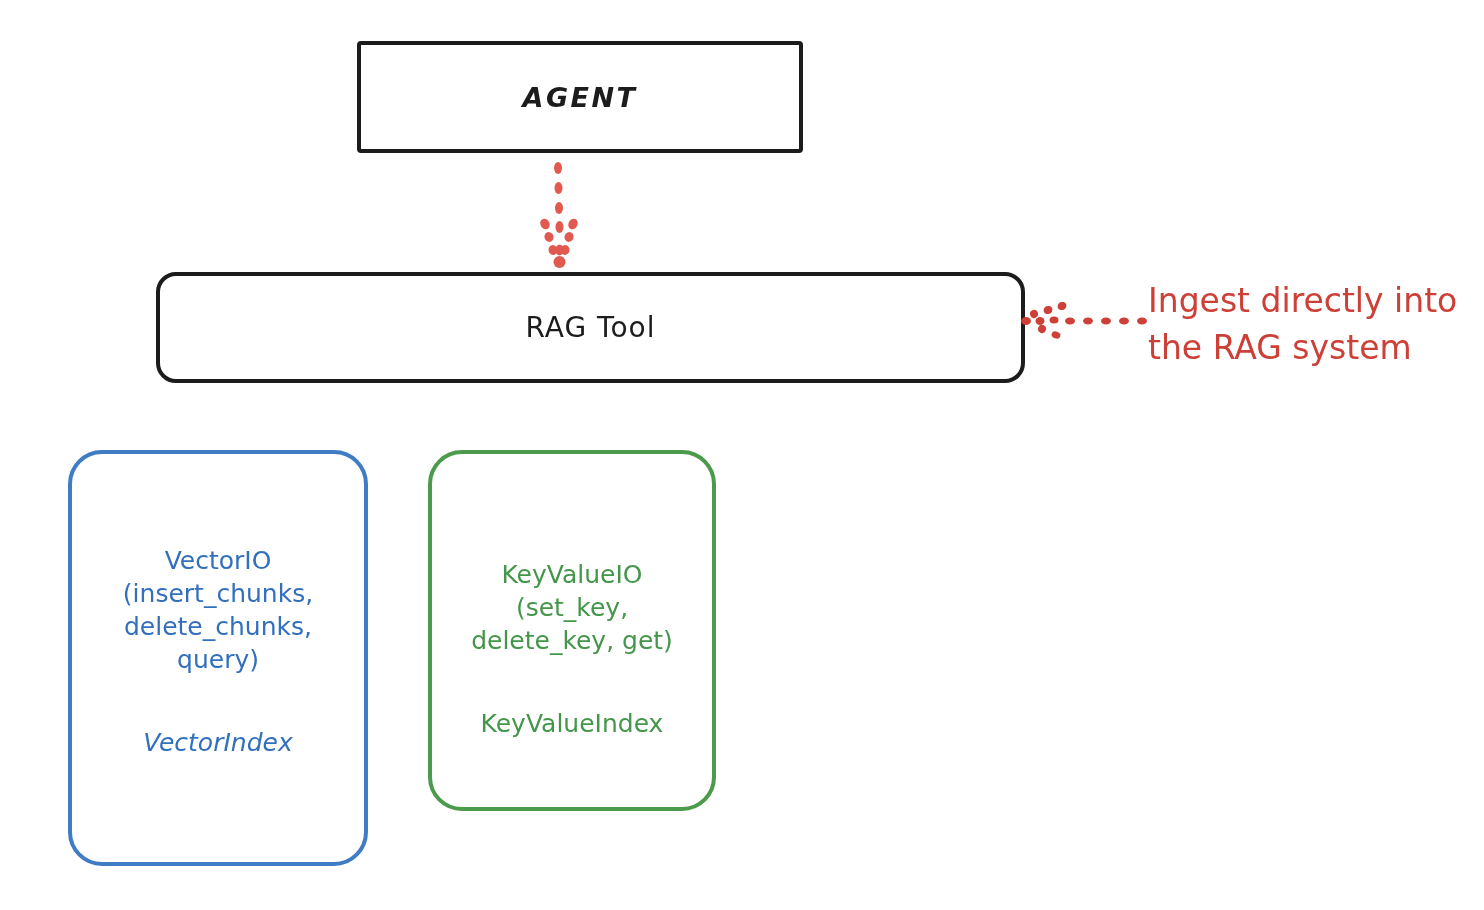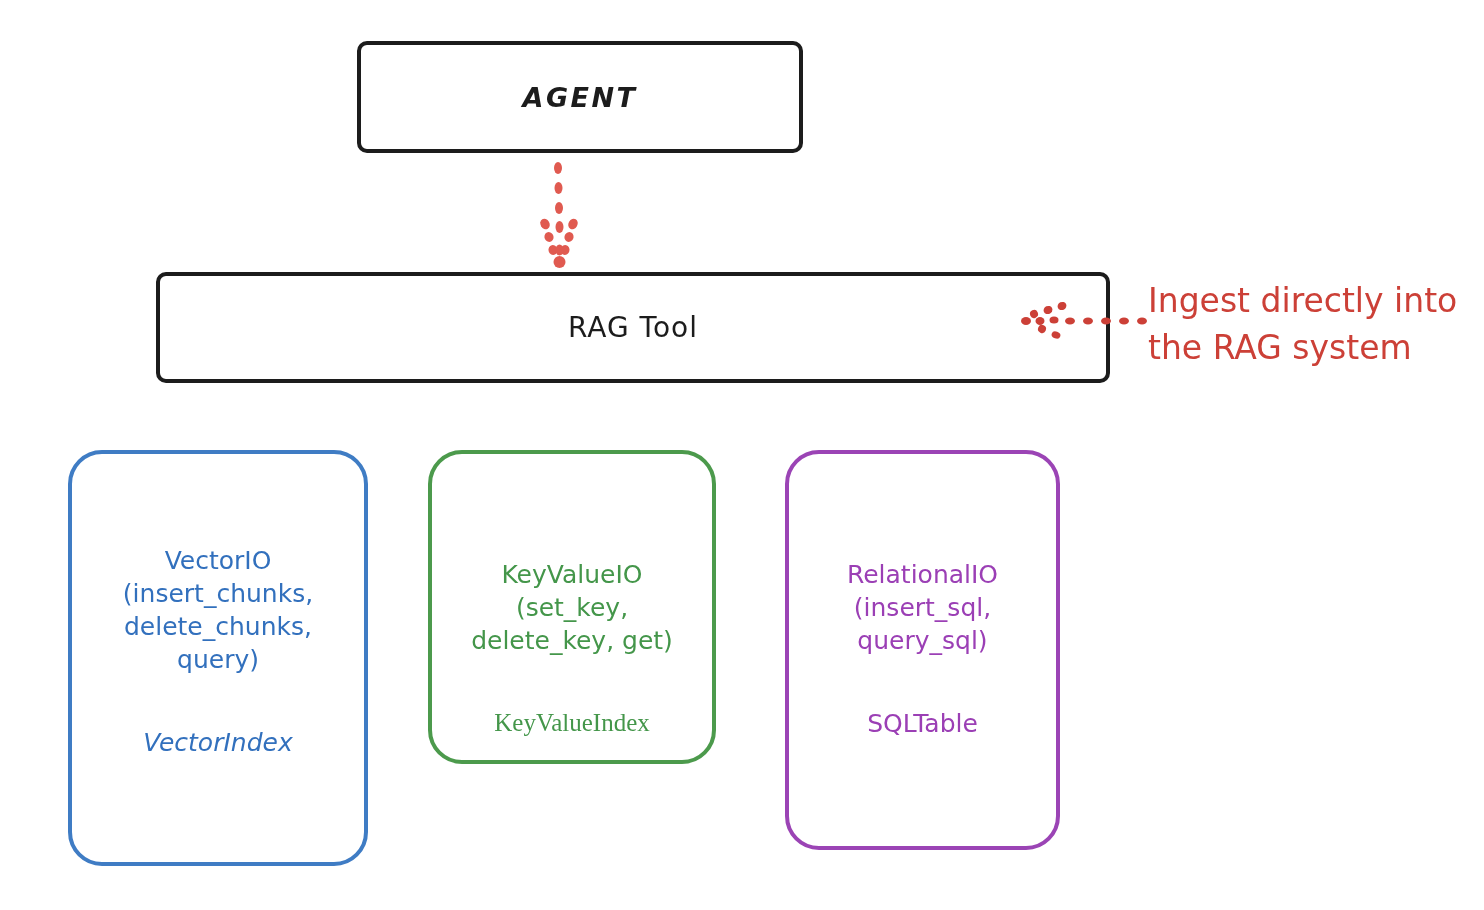--- a/index.html
+++ b/index.html
@@ -21,21 +21,21 @@
     position: absolute;
     box-sizing: border-box;
     background: #ffffff;
     display: flex;
     align-items: center;
     justify-content: center;
     text-align: center;
   }
   .node-dark {
     border: 4px solid #1c1c1c;
-    border-radius: 10px;
+    border-radius: 4px;
     color: #1c1c1c;
   }
   .node-label {
     font-family: "DejaVu Sans", sans-serif;
     letter-spacing: 1px;
   }
 
   
   #agent-node {
     left: 357px;
@@ -47,23 +47,23 @@
     font-size: 27px;
     font-style: italic;
     font-weight: 600;
     letter-spacing: 2.5px;
   }
 
   
   #rag-tool-node {
     left: 156px;
     top: 272px;
-    width: 954px;
+    width: 869px;
     height: 111px;
-    border-radius: 10px;
+    border-radius: 20px;
   }
   #rag-tool-node .node-label {
     font-size: 28px;
     font-weight: 500;
     letter-spacing: 1px;
   }
 
   
   .provider-node {
     position: absolute;
@@ -92,26 +92,26 @@
 
   #vectorio-node {
     left: 68px; top: 450px; width: 300px; height: 416px;
     border-color: #3f7cc4;
     color: #3270bd;
   }
   #vectorio-node .provider-api { margin-top: 90px; }
   #vectorio-node .provider-index { margin-top: 52px; font-style: italic; }
 
   #keyvalueio-node {
-    left: 428px; top: 450px; width: 288px; height: 314px;
+    left: 428px; top: 450px; width: 288px; height: 361px;
     border-color: #4c9a4c;
     color: #44964a;
   }
   #keyvalueio-node .provider-api { margin-top: 104px; }
-  #keyvalueio-node .provider-index { margin-top: 52px; font-family: Liberation Serif, serif; }
+  #keyvalueio-node .provider-index { margin-top: 52px; }
 
   #relationalio-node {
     left: 785px; top: 450px; width: 275px; height: 400px;
     border-color: #9b44b5;
     color: #9b3fb5;
   }
   #relationalio-node .provider-api { margin-top: 104px; }
   #relationalio-node .provider-index { margin-top: 52px; }
 
   
@@ -206,20 +206,14 @@
     <div class="provider-index">VectorIndex</div>
   </div>
 
   <div class="provider-node" id="keyvalueio-node">
     <div class="provider-api">KeyValueIO
 (set_key,
 delete_key, get)</div>
     <div class="provider-index">KeyValueIndex</div>
   </div>
 
-  <div class="provider-node" id="relationalio-node">
-    <div class="provider-api">RelationalIO
-(insert_sql,
-query_sql)</div>
-    <div class="provider-index">SQLTable</div>
-  </div>
 
 </div>
 
 </body></html>

